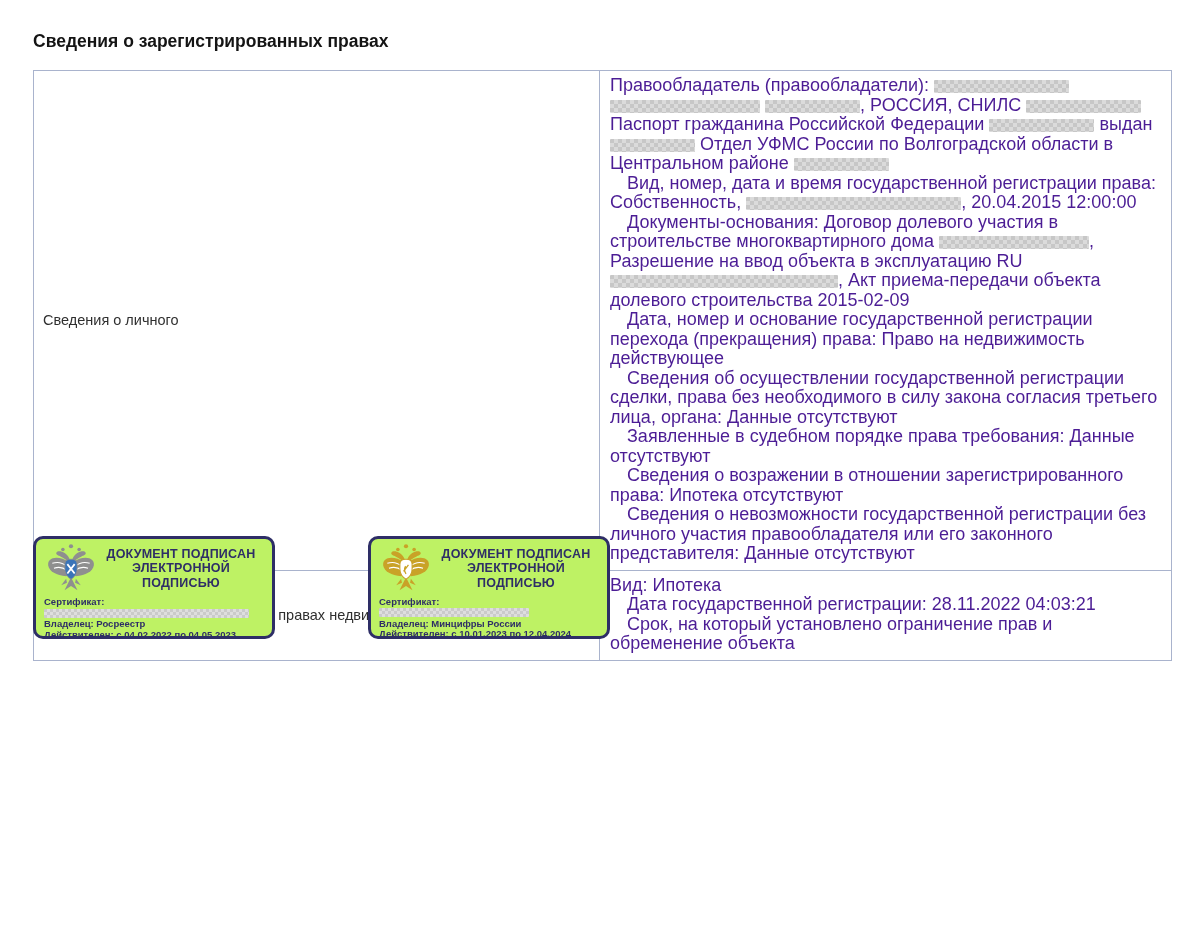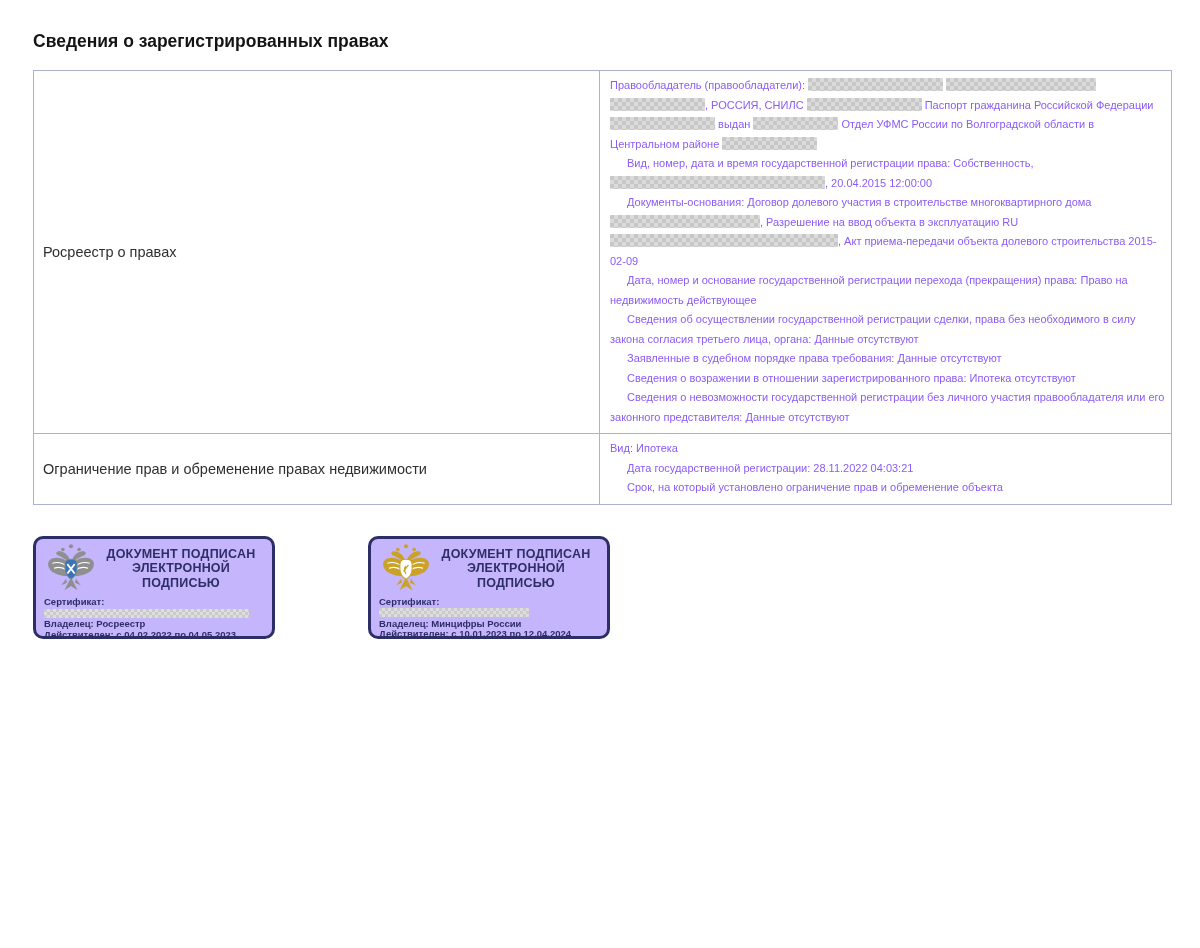--- a/index.html
+++ b/index.html
@@ -22,39 +22,39 @@
   }
   .t-row { display:flex; align-items:stretch; }
   .t-row + .t-row { border-top:1px solid #a9b3cd; }
   .cell-label {
     flex:0 0 566px; width:566px; border-right:1px solid #a9b3cd;
     display:flex; align-items:center;
     padding:6px 12px 6px 9px; font-size:14.5px; color:#2f2f2f;
   }
   .cell-value {
     flex:1; padding:5px 6px 6px 10px;
-    font-size:11px; line-height:19.5px; color:#8b5cf6;
+    font-size:18px; line-height:19.5px; color:#4c1d95;
   }
   .t-row.row-2 .cell-value { min-height:70px; }
   .para { }
   .para.indent { text-indent:17px; }
 
   
   .redacted {
     display:inline-block; height:13px; border-radius:1px;
     background:#d3d3d3;
     background-image:repeating-conic-gradient(#dbdbdb 0% 25%, #c7c7c7 0% 50%);
     background-size:8px 8px;
     vertical-align:-2px;
   }
 
   
   .stamp {
     position:absolute; top:536px; width:242px; height:103px;
-    border:3px solid #2e2e66; border-radius:10px; background:#c4b5fd;
+    border:3px solid #2e2e66; border-radius:10px; background:#bef264;
     color:#2e2e66; overflow:hidden;
   }
   .stamp-1 { left:33px; }
   .stamp-2 { left:368px; }
   .stamp-head { display:flex; align-items:center; height:56px; padding:3px 8px 0 8px; }
   .stamp-emblem { width:54px; height:52px; flex:0 0 54px; }
   .stamp-title {
     flex:1; text-align:center; font-weight:bold;
     font-size:12.5px; line-height:14.5px; letter-spacing:.2px;
   }
@@ -78,21 +78,21 @@
 </head>
 <body>
 
 <div class="page">
 
   <div class="page-title">Сведения о зарегистрированных правах</div>
 
   <div class="rights-table">
     <div class="t-row row-1">
       <div class="cell-label">
-        <span>Росреестр о правах</span>
+        <span>Сведения о личного</span>
       </div>
       <div class="cell-value">
           <div class="para">Правообладатель (правообладатели): <span class="redacted" style="width: 135px;"></span> <span class="redacted" style="width: 150px;"></span> <span class="redacted" style="width: 95px;"></span>, РОССИЯ, СНИЛС <span class="redacted" style="width: 115px;"></span> Паспорт гражданина Российской Федерации <span class="redacted" style="width: 105px;"></span> выдан <span class="redacted" style="width: 85px;"></span> Отдел УФМС России по Волгоградской области в Центральном районе <span class="redacted" style="width: 95px;"></span></div>
           <div class="para indent">Вид, номер, дата и время государственной регистрации права: Собственность, <span class="redacted" style="width: 215px;"></span>,  20.04.2015 12:00:00</div>
           <div class="para indent">Документы-основания: Договор долевого участия в строительстве многоквартирного дома <span class="redacted" style="width: 150px;"></span>, Разрешение на ввод объекта в эксплуатацию RU <span class="redacted" style="width: 228px;"></span>, Акт приема-передачи объекта долевого строительства  2015-02-09</div>
           <div class="para indent">Дата, номер и основание государственной регистрации перехода (прекращения) права: Право на недвижимость действующее</div>
           <div class="para indent">Сведения об осуществлении государственной регистрации сделки, права без необходимого в силу закона согласия третьего лица, органа: Данные отсутствуют</div>
           <div class="para indent">Заявленные в судебном порядке права требования: Данные отсутствуют</div>
           <div class="para indent">Сведения о возражении в отношении зарегистрированного права: Ипотека отсутствуют</div>
           <div class="para indent">Сведения о невозможности государственной регистрации без личного участия правообладателя или его законного представителя: Данные отсутствуют</div>

